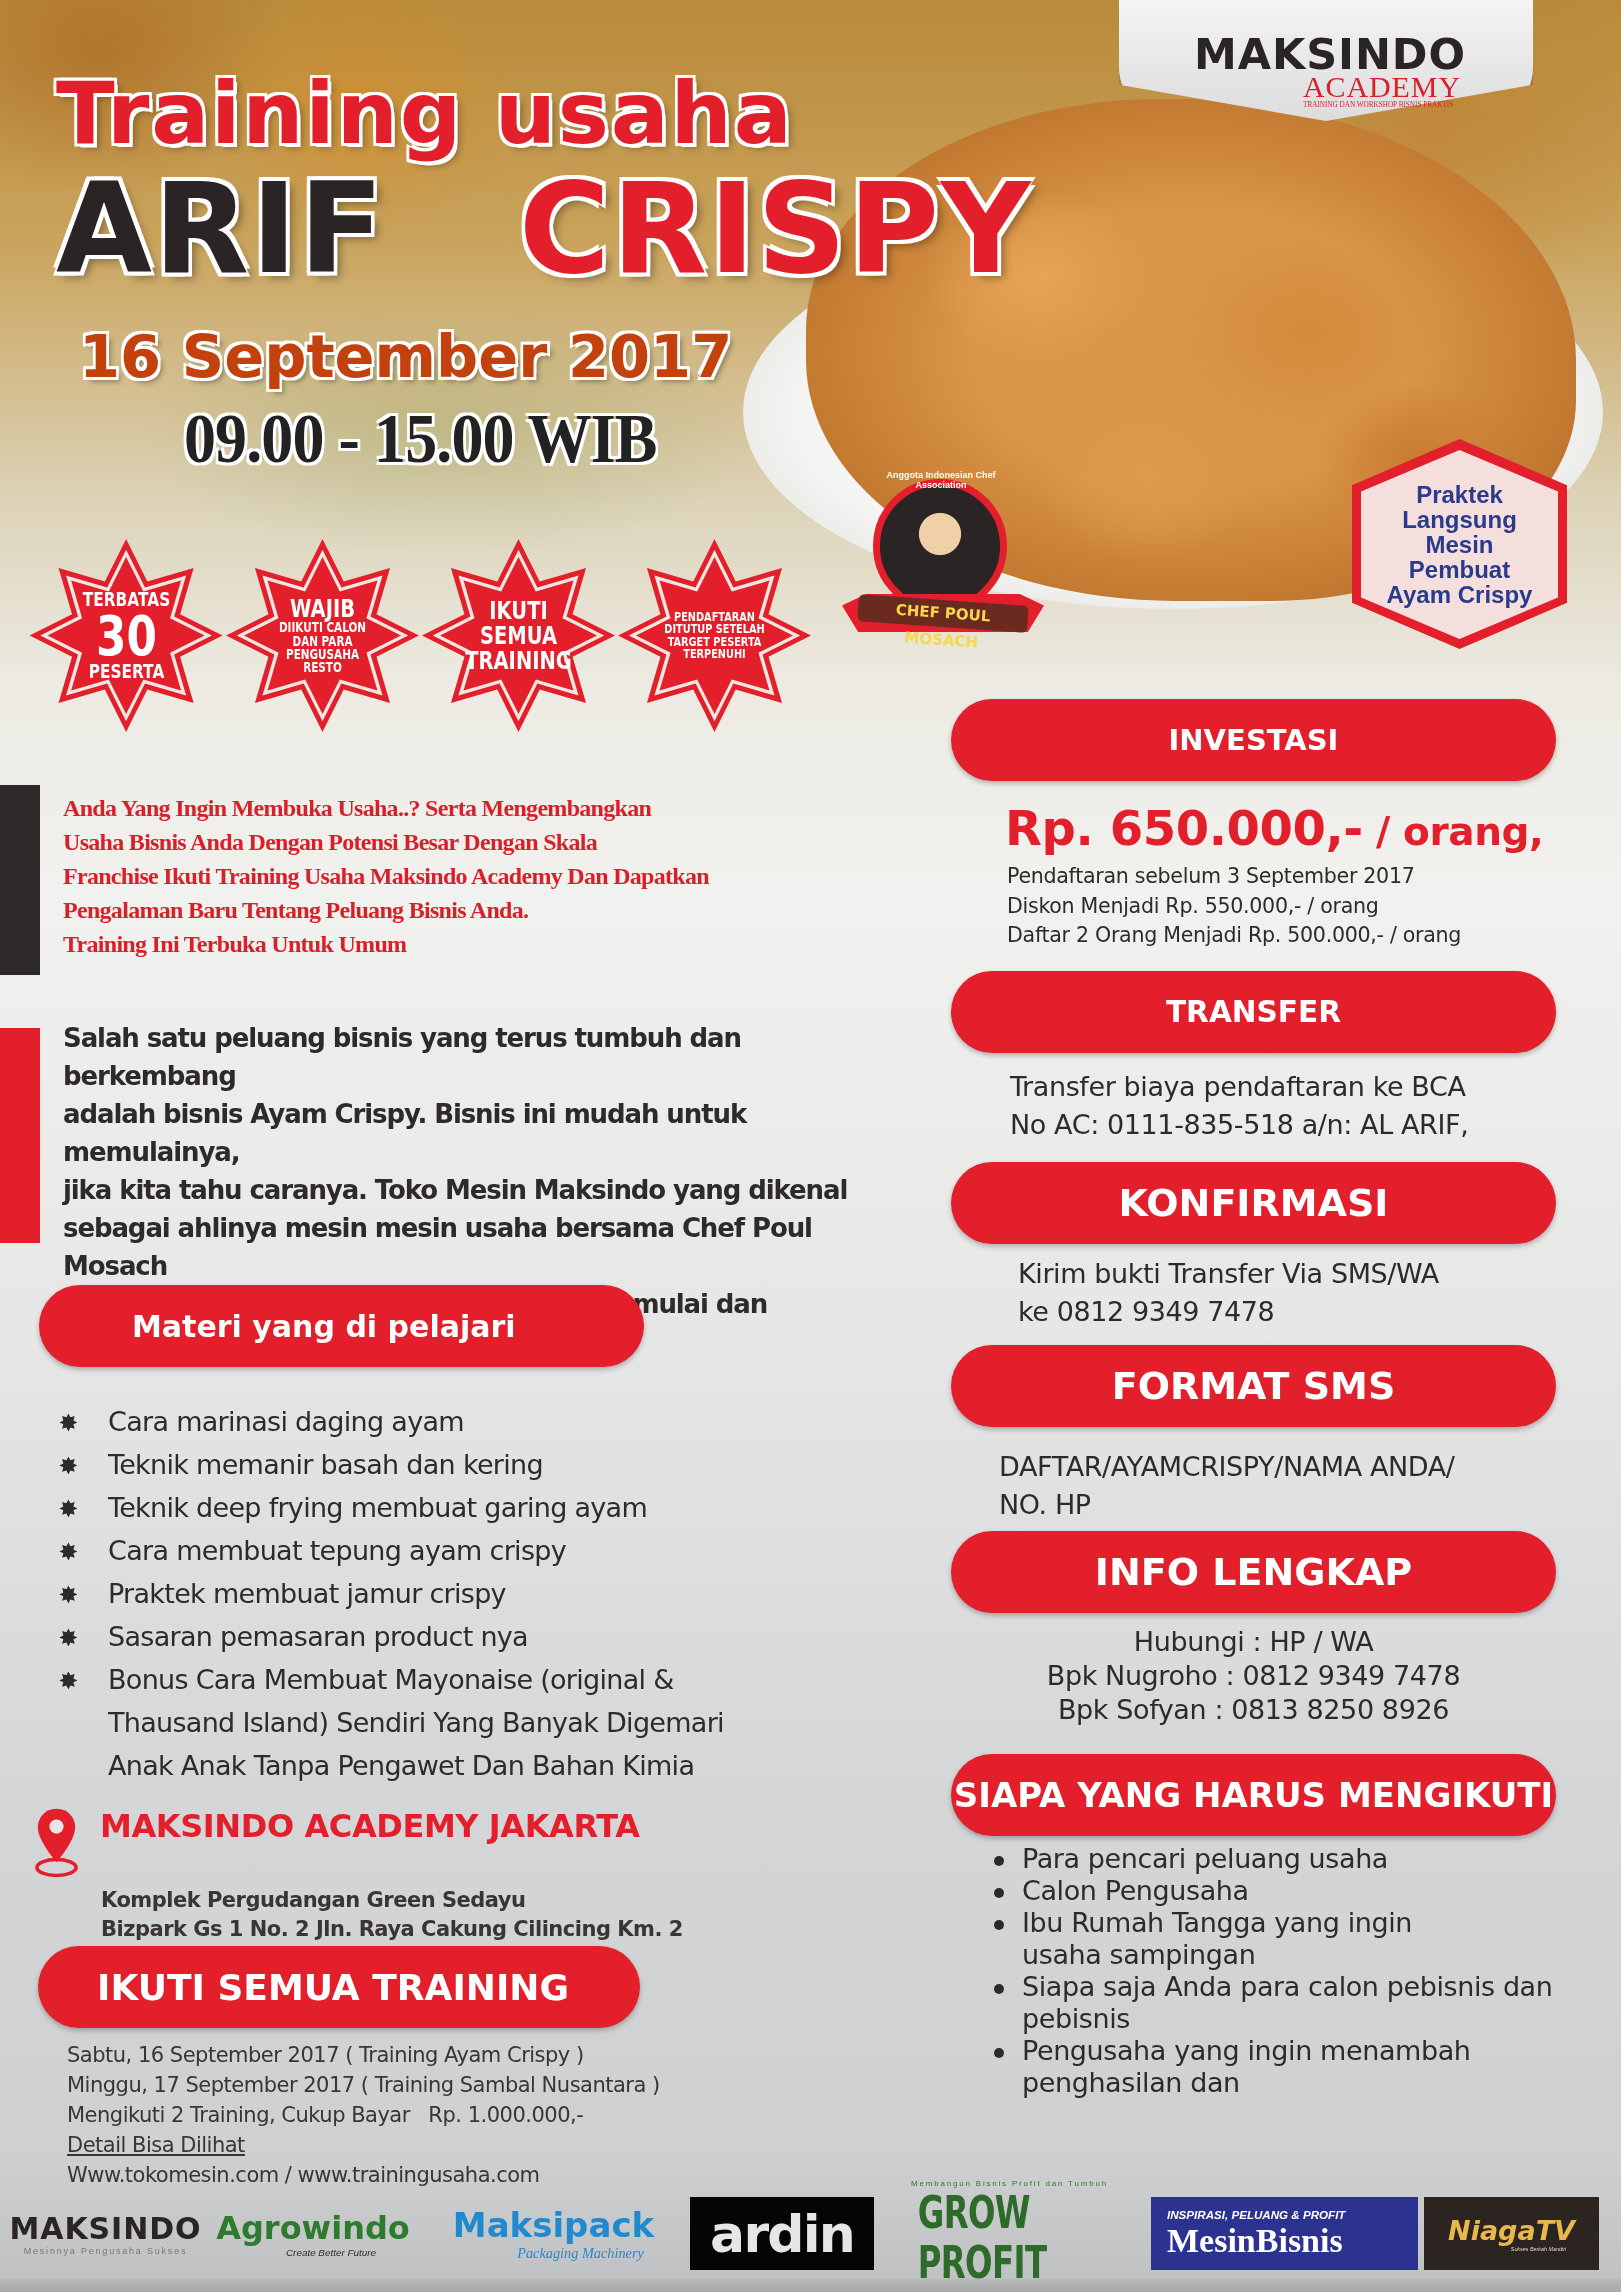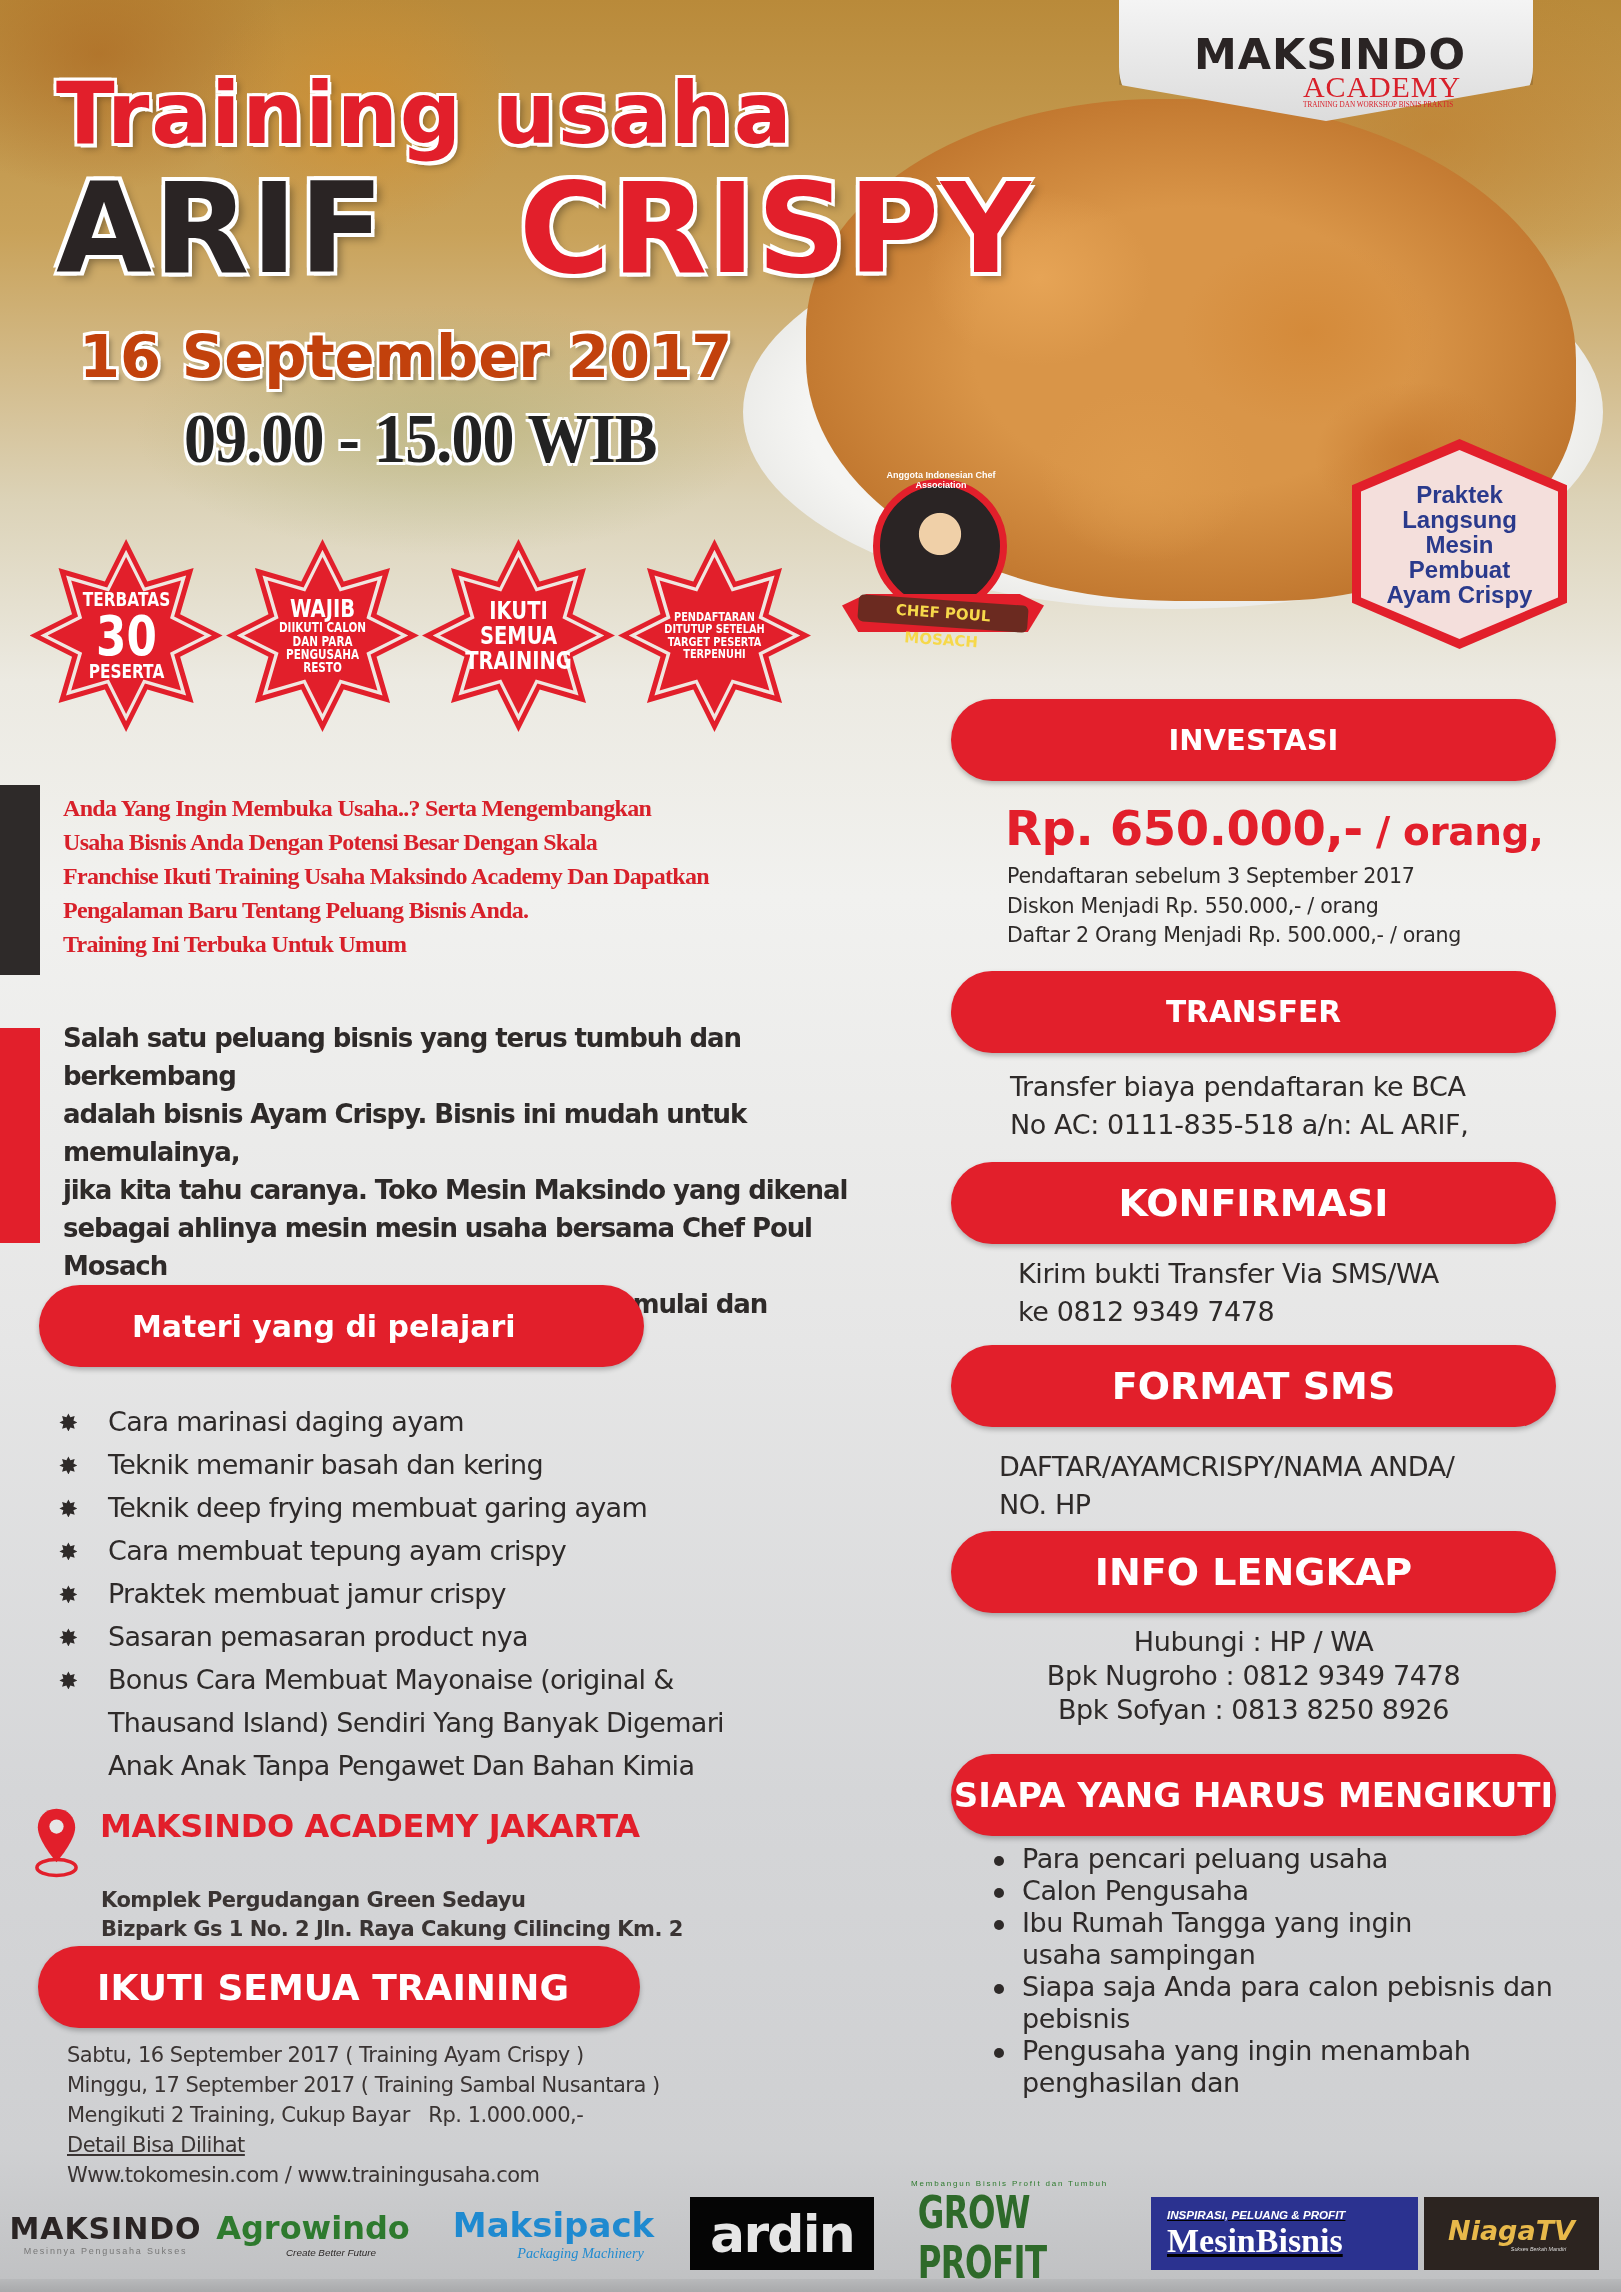--- a/index.html
+++ b/index.html
@@ -208,21 +208,21 @@
   .f-agrowindo .n { font-family: "DejaVu Sans", sans-serif; font-weight: bold; font-size: 32px; color: #2e7a2e; }
   .f-agrowindo .t { font-size: 9.9px; color: #2e2a29; font-style: italic; margin-left: 36px; }
   .f-maksipack { left: 428px; top: 2205px; width: 251px; height: 57px; }
   .f-maksipack .n { font-family: "DejaVu Sans", sans-serif; font-weight: bold; font-size: 34px; color: #1f8ad0; }
   .f-maksipack .t { font-family: "Liberation Serif", serif; font-size: 14.3px; color: #1f8ad0; font-style: italic; margin-left: 54px; }
   .f-ardin { left: 690px; top: 2197px; width: 184px; height: 73px; background: #050505; }
   .f-ardin .n { font-family: "DejaVu Sans", sans-serif; font-weight: bold; font-size: 52px; color: #e6e6e6; letter-spacing: -1.8px; }
   .f-grow { left: 882px; top: 2197px; width: 255px; height: 73px; }
   .f-grow .t { font-size: 8px; color: #2e7a2e; letter-spacing: 1.8px; }
   .f-grow .n { font-family: "DejaVu Sans", sans-serif; font-weight: bold; font-size: 45px; color: #2e6a2a; transform: scaleX(.72); letter-spacing: -0.9px; line-height: 50px; }
-  .f-mesin { left: 1151px; top: 2197px; width: 267px; height: 73px; background: #2b3290; align-items: flex-start; padding-left: 16px; text-decoration: underline; }
+  .f-mesin { left: 1151px; top: 2197px; width: 267px; height: 73px; background: #2b3290; align-items: flex-start; padding-left: 16px; }
   .f-mesin .t { font-size: 11.6px; color: #fff; font-style: italic; font-weight: bold; }
   .f-mesin .n { font-family: "Liberation Serif", serif; font-weight: bold; font-size: 34px; color: #fff; line-height: 39px; }
   .f-niaga { left: 1424px; top: 2197px; width: 175px; height: 73px; background: #2c2420; }
   .f-niaga .n { font-family: "DejaVu Sans", sans-serif; font-weight: bold; font-style: italic; font-size: 27px; color: #e8b94a; }
   .f-niaga .t { font-size: 5.4px; color: #ddd; font-style: italic; margin-left: 54px; }
 </style>
 </head>
 <body>
 
 <div class="abs bg-leaves"></div>

